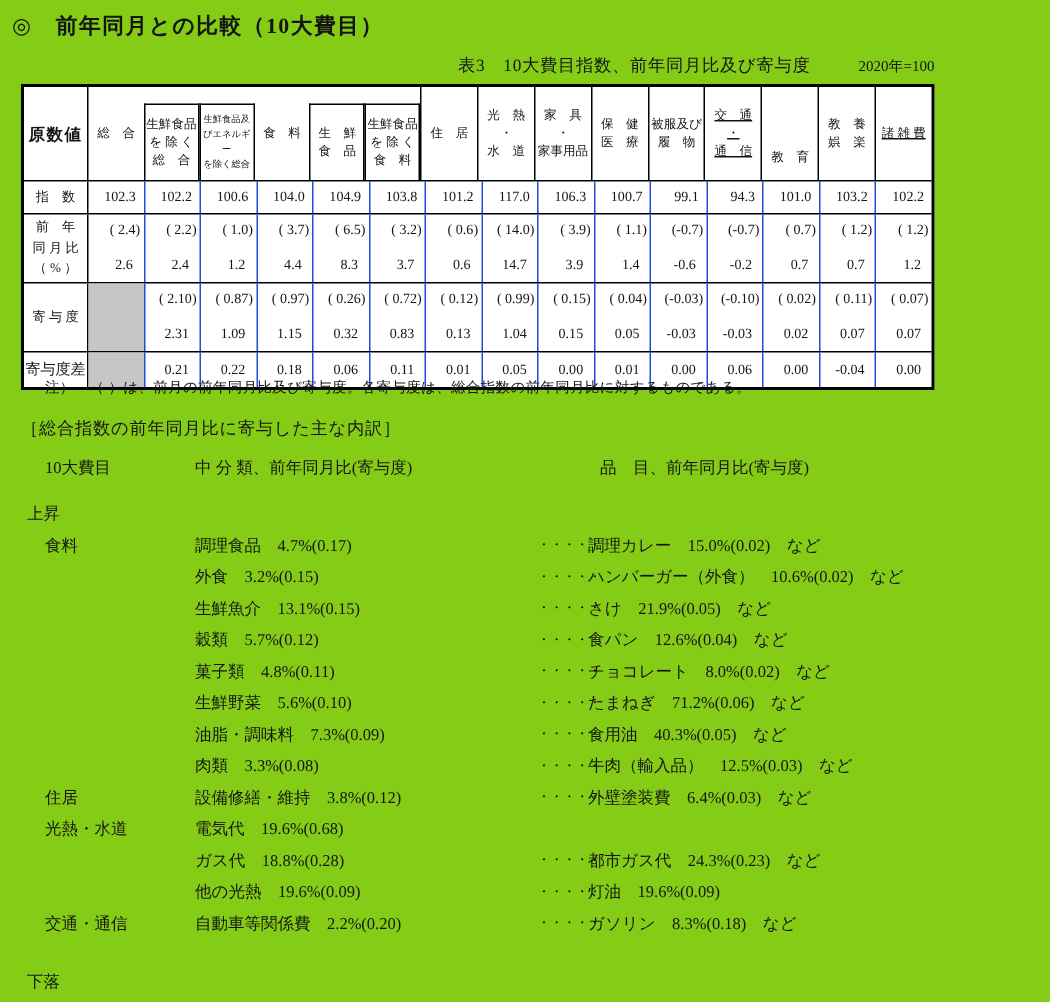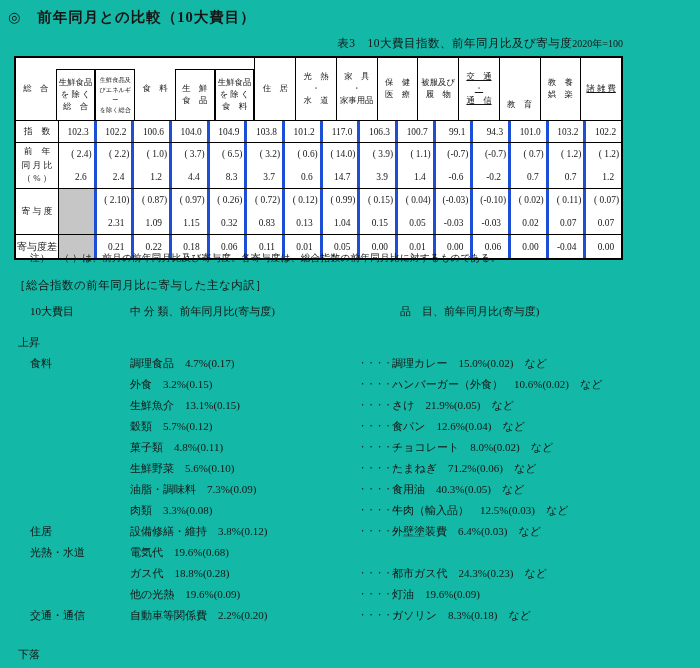--- a/index.html
+++ b/index.html
@@ -1,44 +1,44 @@
 <!DOCTYPE html>
 <html><head>
 <meta charset="utf-8">
 <style>
   html,body{margin:0;padding:0;background:#fff;}
   body{
     width:700px;height:668px;overflow:hidden;
     font-family:"Liberation Serif","DejaVu Serif",serif;
     color:#151515;
   }
-  .page{position:relative;width:700px;height:668px;background:#14b8a6;}
+  .page{position:relative;width:700px;height:668px;background:#84cc16;}
 
   .title{position:absolute;left:8px;top:8px;font-size:14.5px;font-weight:bold;letter-spacing:1px;}
 
   .caption-row{position:absolute;left:14px;top:36px;width:609px;display:flex;justify-content:flex-end;align-items:flex-end;}
   .caption{font-size:11.5px;letter-spacing:0.5px;}
-  .base-note{font-size:10px;}
+  .base-note{font-size:10px;margin-left:32px;}
 
   
   .otable{position:absolute;left:14px;top:56px;width:609px;border:2px solid #000;box-sizing:border-box;background:#fff;}
   .hrow{display:flex;height:62px;}
   .corner{width:42px;flex:none;border-right:1px solid #000;display:flex;align-items:center;justify-content:center;font-weight:bold;font-size:11px;letter-spacing:1px;}
   .hcols{flex:1;display:flex;min-width:0;}
   .hcol{flex:1;display:flex;min-width:0;}
   .hcol.full{border-left:1px solid #000;}
   .hbox{flex:1;display:flex;align-items:center;justify-content:center;text-align:center;white-space:pre-line;font-size:8.4px;line-height:1.45;min-width:0;letter-spacing:0;}
   .hcol.inset .hbox,.hcol.inset-small .hbox{margin-top:11px;border:1px solid #000;border-bottom:none;}
   .hcol.inset-small .hbox{font-size:6.2px;line-height:1.6;}
 
   .drow{display:flex;border-top:1px solid #000;}
   .rlabel{width:42px;flex:none;border-right:1px solid #000;display:flex;align-items:center;justify-content:center;text-align:center;white-space:pre-line;font-size:8.8px;line-height:1.55;}
   .rlabel.small{font-size:10px;}
   .dcell{flex:1;min-width:0;display:flex;flex-direction:column;}
-  .dcell + .dcell{border-left:3px solid #1d4ed8;}
+  .dcell + .dcell{border-left:1px solid #1d4ed8;}
   .dcell.gray{background:#c6c6c6;}
   .row-single{height:21px;}
   .row-double{height:45px;}
   .row-diff{height:23px;}
   .cline{flex:1;display:flex;align-items:center;justify-content:flex-end;font-size:9.4px;}
   .cline.paren{padding-right:2px;}
   .cline.val{padding-right:7px;}
   .cline.idx{padding-right:5px;}
 
   .footnote{position:absolute;left:30px;top:252px;font-size:9.6px;letter-spacing:0.3px;}
@@ -62,20 +62,21 @@
 
   <div class="title">◎　前年同月との比較（10大費目）</div>
 
   <div class="caption-row">
     <div class="caption">表3　10大費目指数、前年同月比及び寄与度</div>
     <div class="base-note">2020年=100</div>
   </div>
 
   <div class="otable">
     <div class="hrow">
+      <div class="corner">原数値</div>
       <div class="hcols">
           <div class="hcol band">
             <div class="hbox" style="white-space: pre-line;">総　合</div>
           </div>
           <div class="hcol inset">
             <div class="hbox" style="white-space: pre-line;">生鮮食品
 を 除 く
 総　合</div>
           </div>
           <div class="hcol inset-small">

